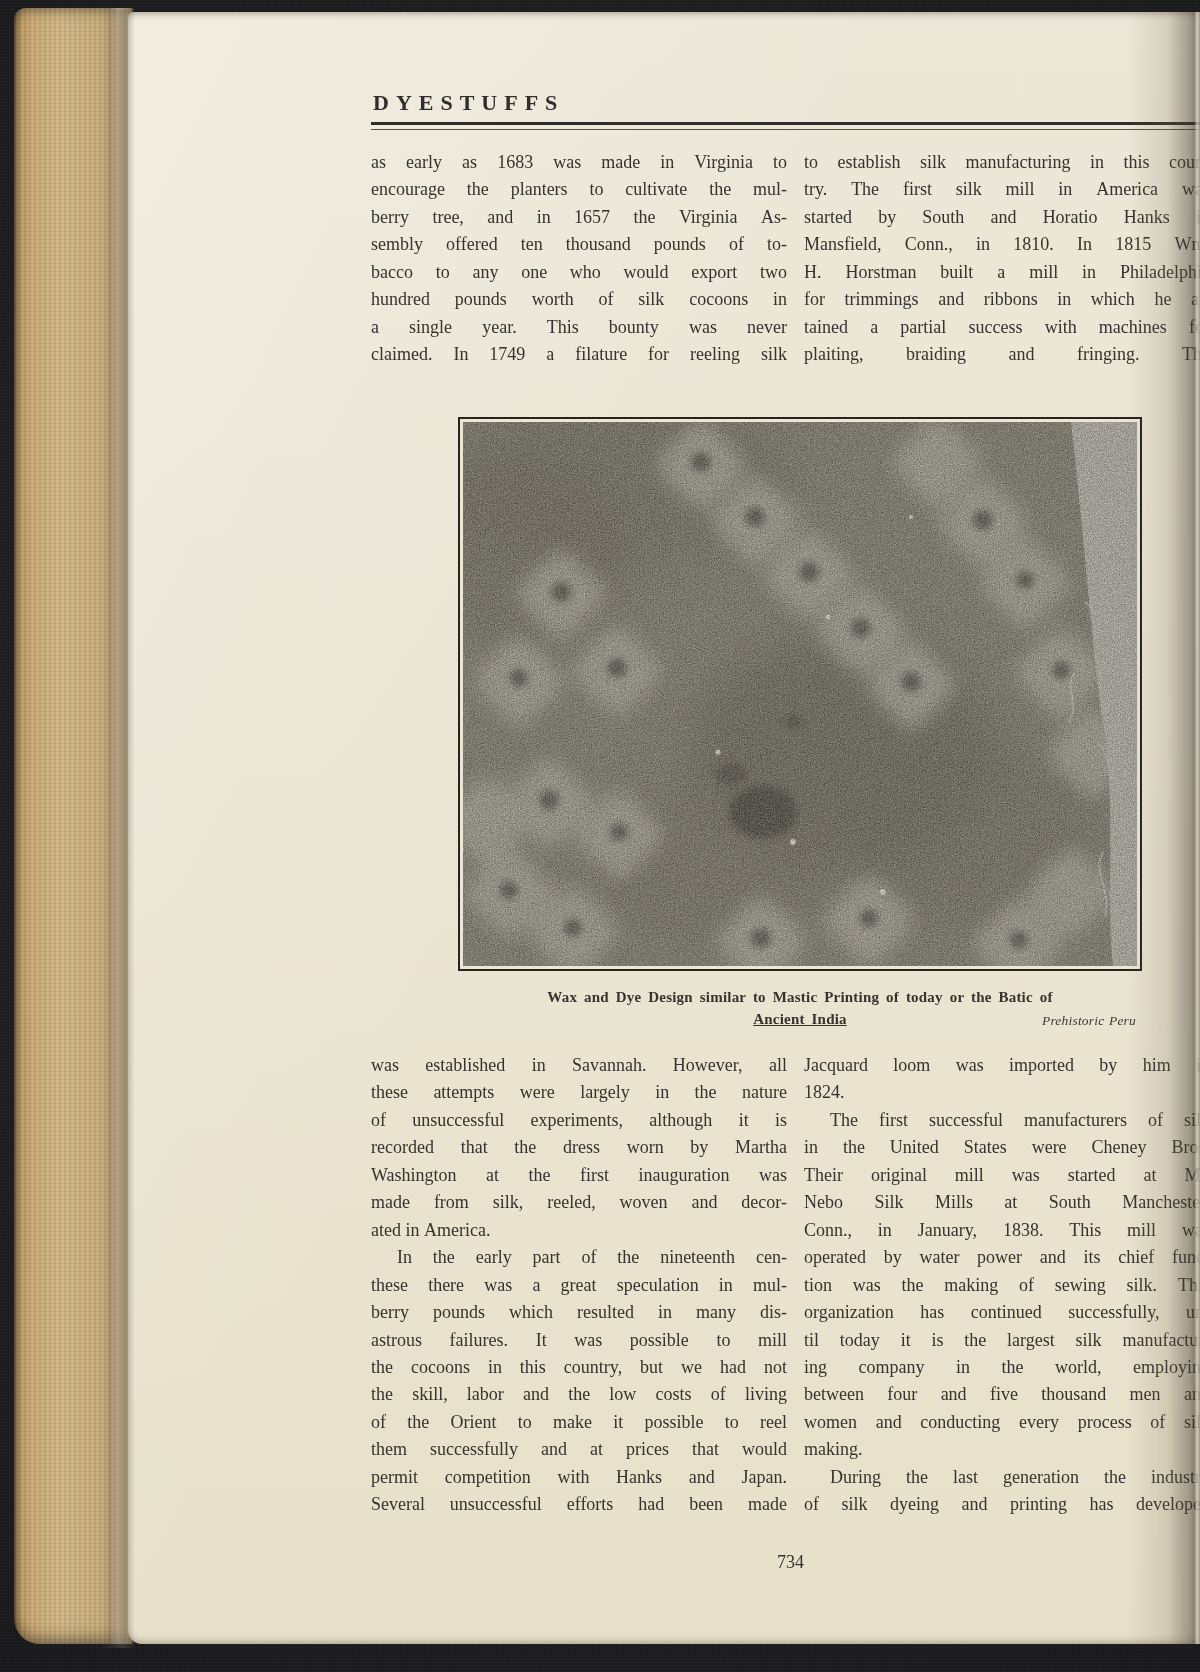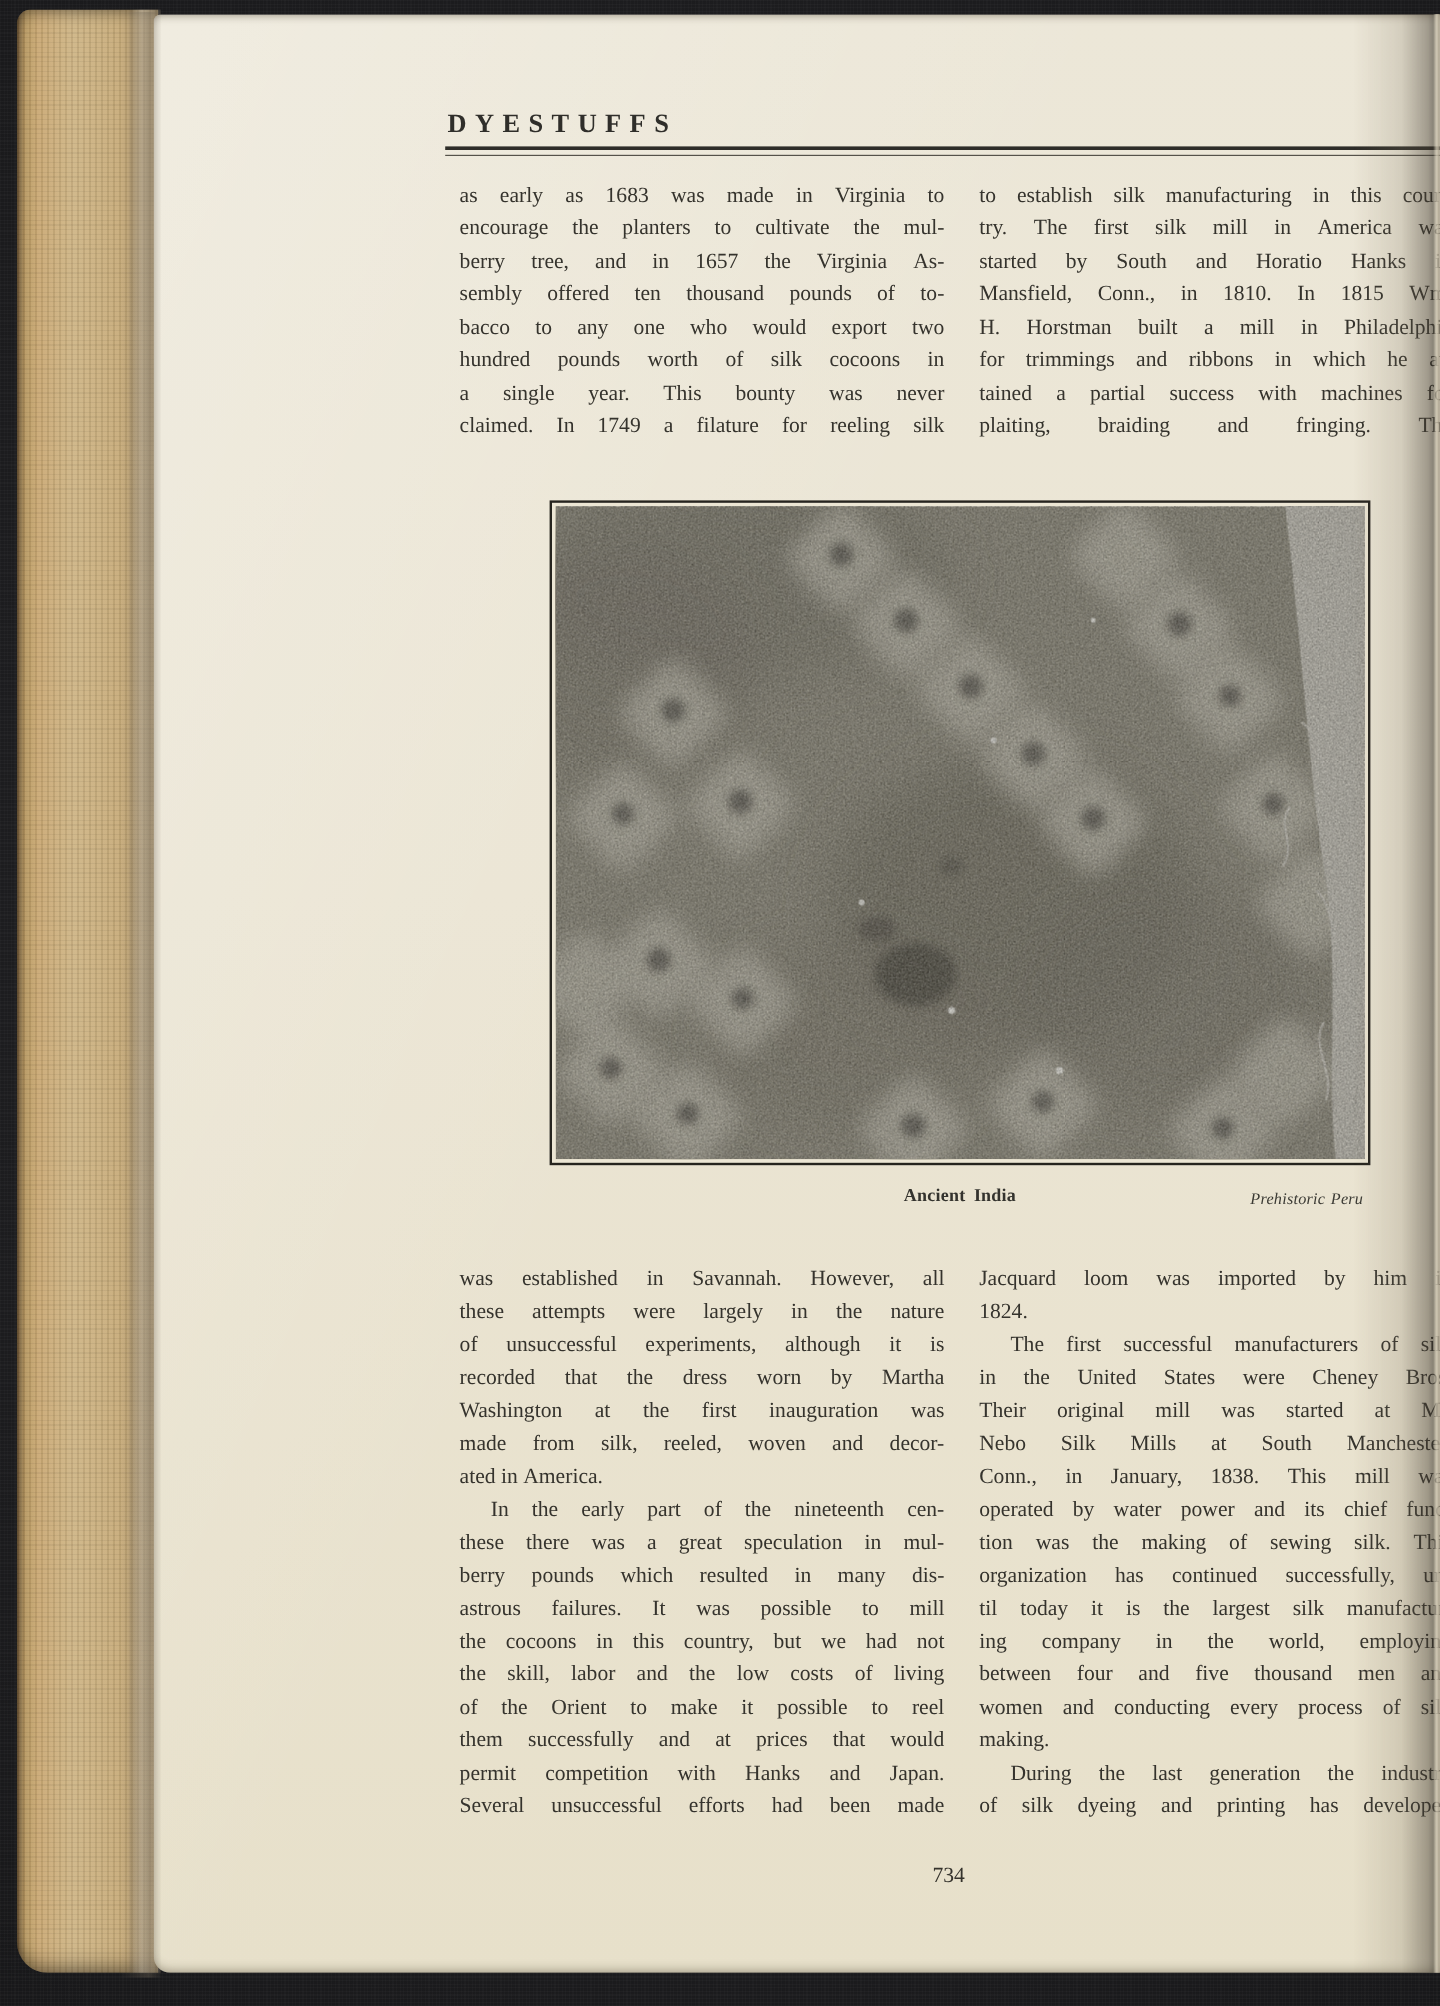--- a/index.html
+++ b/index.html
@@ -56,35 +56,35 @@
     position:absolute;left:243px;top:110px;width:909px;height:4px;
     border-top:3px solid #2e2d29;border-bottom:1px solid #55524a;
   }
   .col{
     position:absolute;color:#35332d;font-size:18px;
   }
   .col-top-left{left:243px;top:137px;width:416px;}
   .col-top-right{left:676px;top:137px;width:406px;}
   .col-bottom-left{left:243px;top:1040px;width:416px;}
   .col-bottom-right{left:676px;top:1040px;width:406px;}
-  .line{display:flex;justify-content:space-between;line-height:27.45px;white-space:pre;margin-left:12px;}
+  .line{display:flex;justify-content:space-between;line-height:27.45px;white-space:pre;}
   .line.flush{justify-content:flex-start;gap:4.5px;}
   .line.indent{padding-left:26px;}
   
   .figure{
     position:absolute;left:330px;top:405px;width:684px;height:554px;
     box-sizing:border-box;border:2px solid #26241e;padding:3px;background:#ece6d4;
   }
   .figure svg{display:block;width:100%;height:100%;}
   .caption{
     position:absolute;left:330px;top:974px;width:684px;
     font-size:15px;font-weight:700;color:#34332e;letter-spacing:0.2px;word-spacing:3px;
     text-align:center;line-height:22px;
   }
-  .caption-row2{position:relative;height:22px;}
+  .caption-row2{position:relative;height:22px;text-decoration:underline;}
   .caption-credit{
     position:absolute;right:6px;top:2px;
     font-size:13.5px;font-style:italic;font-weight:400;letter-spacing:0.2px;word-spacing:1px;color:#3b3a34;
   }
   .page-number{
     position:absolute;left:243px;top:1540px;width:839px;
     text-align:center;font-size:18px;color:#35332d;
   }
 </style>
 </head>
@@ -223,20 +223,21 @@
             <circle cx="255" cy="330" r="2.5"></circle>
           <circle cx="330" cy="420" r="3"></circle>
         </g>
 
         <rect x="0" y="0" width="674" height="544" filter="url(#grainDark)" opacity="0.5"></rect>
         <rect x="0" y="0" width="674" height="544" filter="url(#grainLight)" opacity="0.35"></rect>
       </svg>
     </div>
 
     <div class="caption">
+      <div>Wax and Dye Design similar to Mastic Printing of today or the Batic of</div>
       <div class="caption-row2">
         <span>Ancient India</span>
         <span class="caption-credit">Prehistoric Peru</span>
       </div>
     </div>
 
     <div class="col col-bottom-left">
         <div class="line"><span>was</span><span>established</span><span>in</span><span>Savannah.</span><span>However,</span><span>all</span></div>
         <div class="line"><span>these</span><span>attempts</span><span>were</span><span>largely</span><span>in</span><span>the</span><span>nature</span></div>
         <div class="line"><span>of</span><span>unsuccessful</span><span>experiments,</span><span>although</span><span>it</span><span>is</span></div>

